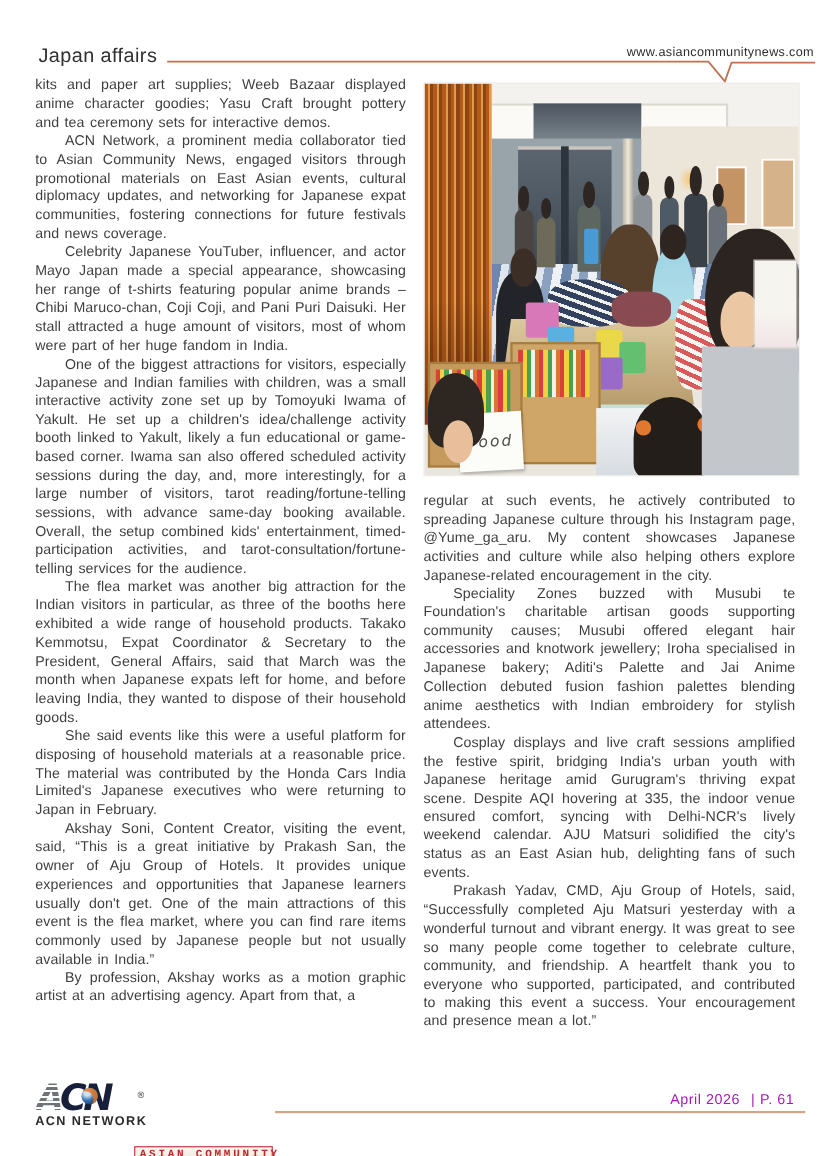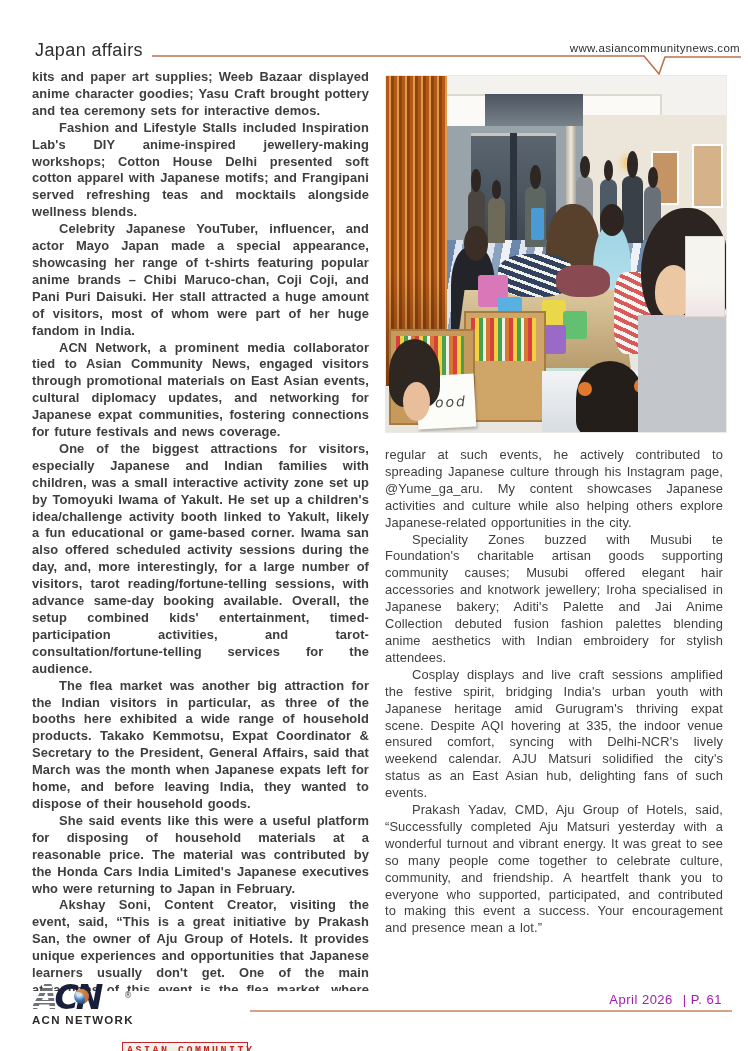--- a/index.html
+++ b/index.html
@@ -19,21 +19,21 @@
   }
   .website-url{
     position:absolute;right:8px;top:42px;
     font-size:11.5px;color:#2e2e2e;letter-spacing:.3px;
   }
   .header-rule{position:absolute;left:0;top:0;width:748px;height:90px;pointer-events:none;}
   
   .col{position:absolute;text-align:justify;overflow:hidden;}
   .col p{margin:0;font-size:12.9px;line-height:16.9px;color:#3e3e3e;word-spacing:1.2px;letter-spacing:.1px;}
   .col p.indent{text-indent:27px;}
-  .col-left{left:32px;top:69px;width:337px;height:922px;font-weight:bold;}
+  .col-left{left:32px;top:69px;width:337px;height:922px;}
   .col-right{left:385px;top:447px;width:338px;height:548px;}
   
   .photo{
     position:absolute;left:386px;top:76px;width:340px;height:356px;
     margin:0;background:#e9e6df;overflow:hidden;outline:1px solid #eceae4;
   }
   .photo *{position:absolute;}
   .ph-ceiling{left:0;top:0;width:100%;height:24%;background:#f3f2ef;}
   .ph-ceiling-step{left:10%;top:5%;width:70%;height:16%;border:2px solid #ddd9d1;background:#fbfaf7;}
   .ph-ceiling-dark{left:29%;top:5%;width:29%;height:11%;background:linear-gradient(#4c555f,#828c95);}
@@ -93,23 +93,22 @@
 <div class="page">
 
   <h1 class="section-title">Japan affairs</h1>
   <div class="website-url">www.asiancommunitynews.com</div>
   <svg class="header-rule" viewBox="0 0 748 90" xmlns="http://www.w3.org/2000/svg">
     <polyline points="152,56 644,56 659,74 665,57 741,57" fill="none" stroke="#bd7250" stroke-width="1.6"></polyline>
   </svg>
 
   <div class="col col-left">
     <p>kits and paper art supplies; Weeb Bazaar displayed anime character goodies; Yasu Craft brought pottery and tea ceremony sets for interactive demos.</p>
-    <p class="indent">Fashion and Lifestyle Stalls included Inspiration Lab's DIY anime-inspired jewellery-making workshops; Cotton House Delhi presented soft cotton apparel with Japanese motifs; and Frangipani served refreshing teas and mocktails alongside wellness blends.</p>
+    <p class="indent">ACN Network, a prominent media collaborator tied to Asian Community News, engaged visitors through promotional materials on East Asian events, cultural diplomacy updates, and networking for Japanese expat communities, fostering connections for future festivals and news coverage.</p>
     <p class="indent">Celebrity Japanese YouTuber, influencer, and actor Mayo Japan made a special appearance, showcasing her range of t-shirts featuring popular anime brands – Chibi Maruco-chan, Coji Coji, and Pani Puri Daisuki. Her stall attracted a huge amount of visitors, most of whom were part of her huge fandom in India.</p>
-    <p class="indent">ACN Network, a prominent media collaborator tied to Asian Community News, engaged visitors through promotional materials on East Asian events, cultural diplomacy updates, and networking for Japanese expat communities, fostering connections for future festivals and news coverage.</p>
     <p class="indent">One of the biggest attractions for visitors, especially Japanese and Indian families with children, was a small interactive activity zone set up by Tomoyuki Iwama of Yakult. He set up a children's idea/challenge activity booth linked to Yakult, likely a fun educational or game-based corner. Iwama san also offered scheduled activity sessions during the day, and, more interestingly, for a large number of visitors, tarot reading/fortune-telling sessions, with advance same-day booking available. Overall, the setup combined kids' entertainment, timed-participation activities, and tarot-consultation/fortune-telling services for the audience.</p>
     <p class="indent">The flea market was another big attraction for the Indian visitors in particular, as three of the booths here exhibited a wide range of household products. Takako Kemmotsu, Expat Coordinator &amp; Secretary to the President, General Affairs, said that March was the month when Japanese expats left for home, and before leaving India, they wanted to dispose of their household goods.</p>
     <p class="indent">She said events like this were a useful platform for disposing of household materials at a reasonable price. The material was contributed by the Honda Cars India Limited's Japanese executives who were returning to Japan in February.</p>
     <p class="indent">Akshay Soni, Content Creator, visiting the event, said, “This is a great initiative by Prakash San, the owner of Aju Group of Hotels. It provides unique experiences and opportunities that Japanese learners usually don't get. One of the main attractions of this event is the flea market, where you can find rare items commonly used by Japanese people but not usually available in India.”</p>
     <p class="indent">By profession, Akshay works as a motion graphic artist at an advertising agency. Apart from that, a</p>
   </div>
 
   <figure class="photo">
     <div class="ph-ceiling"></div>
     <div class="ph-ceiling-step"></div>
@@ -169,21 +168,21 @@
     <div style="left:56%;top:80%;width:20%;height:21%;background:#241e1a;border-radius:50% 50% 20% 20%;"></div>
     <span style="left:56.5%;top:86%;width:4%;height:4%;background:#e07830;border-radius:50%;"></span>
     <span style="left:73%;top:85%;width:4%;height:4%;background:#e07830;border-radius:50%;"></span>
     <div style="left:75%;top:37%;width:26%;height:37%;background:#2c2420;border-radius:50% 45% 40% 50%;"></div>
     <div style="left:79%;top:53%;width:11%;height:15%;background:#ecc7a4;border-radius:50% 50% 45% 45%;"></div>
     <div style="left:74%;top:67%;width:27%;height:33%;background:#c3c7cc;"></div>
     <div style="left:88%;top:45%;width:11%;height:22%;background:linear-gradient(#f6f4ef 60%,#f0e4e6);border:1px solid #ddd8d0;"></div>
   </figure>
 
   <div class="col col-right">
-    <p>regular at such events, he actively contributed to spreading Japanese culture through his Instagram page, @Yume_ga_aru. My content showcases Japanese activities and culture while also helping others explore Japanese-related opportunities in the city.</p>
+    <p>regular at such events, he actively contributed to spreading Japanese culture through his Instagram page, @Yume_ga_aru. My content showcases Japanese activities and culture while also helping others explore Japanese-related encouragement in the city.</p>
     <p class="indent">Speciality Zones buzzed with Musubi te Foundation's charitable artisan goods supporting community causes; Musubi offered elegant hair accessories and knotwork jewellery; Iroha specialised in Japanese bakery; Aditi's Palette and Jai Anime Collection debuted fusion fashion palettes blending anime aesthetics with Indian embroidery for stylish attendees.</p>
     <p class="indent">Cosplay displays and live craft sessions amplified the festive spirit, bridging India's urban youth with Japanese heritage amid Gurugram's thriving expat scene. Despite AQI hovering at 335, the indoor venue ensured comfort, syncing with Delhi-NCR's lively weekend calendar. AJU Matsuri solidified the city's status as an East Asian hub, delighting fans of such events.</p>
     <p class="indent">Prakash Yadav, CMD, Aju Group of Hotels, said, “Successfully completed Aju Matsuri yesterday with a wonderful turnout and vibrant energy. It was great to see so many people come together to celebrate culture, community, and friendship. A heartfelt thank you to everyone who supported, participated, and contributed to making this event a success. Your encouragement and presence mean a lot.”</p>
   </div>
 
   <div class="footer-logo">
     <span class="logo-a">A</span><span class="logo-c">C</span><span class="logo-n">N</span>
     <span class="logo-globe"></span>
     <span class="logo-r">®</span>
   </div>

